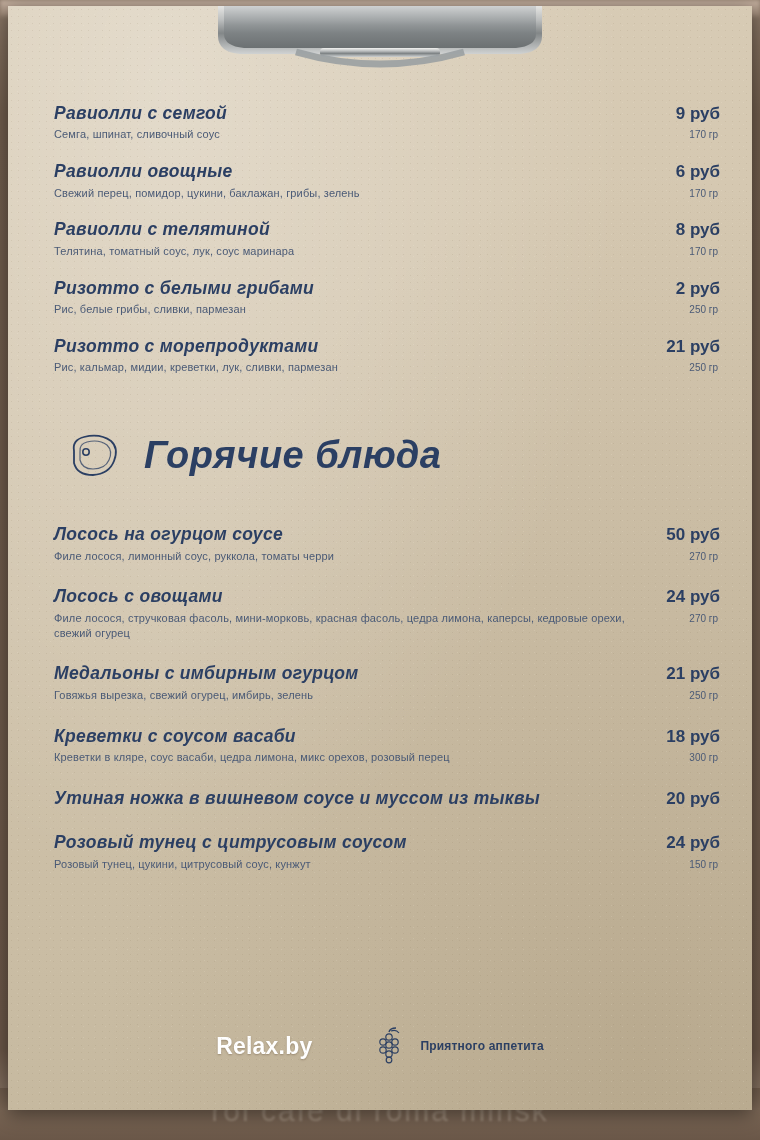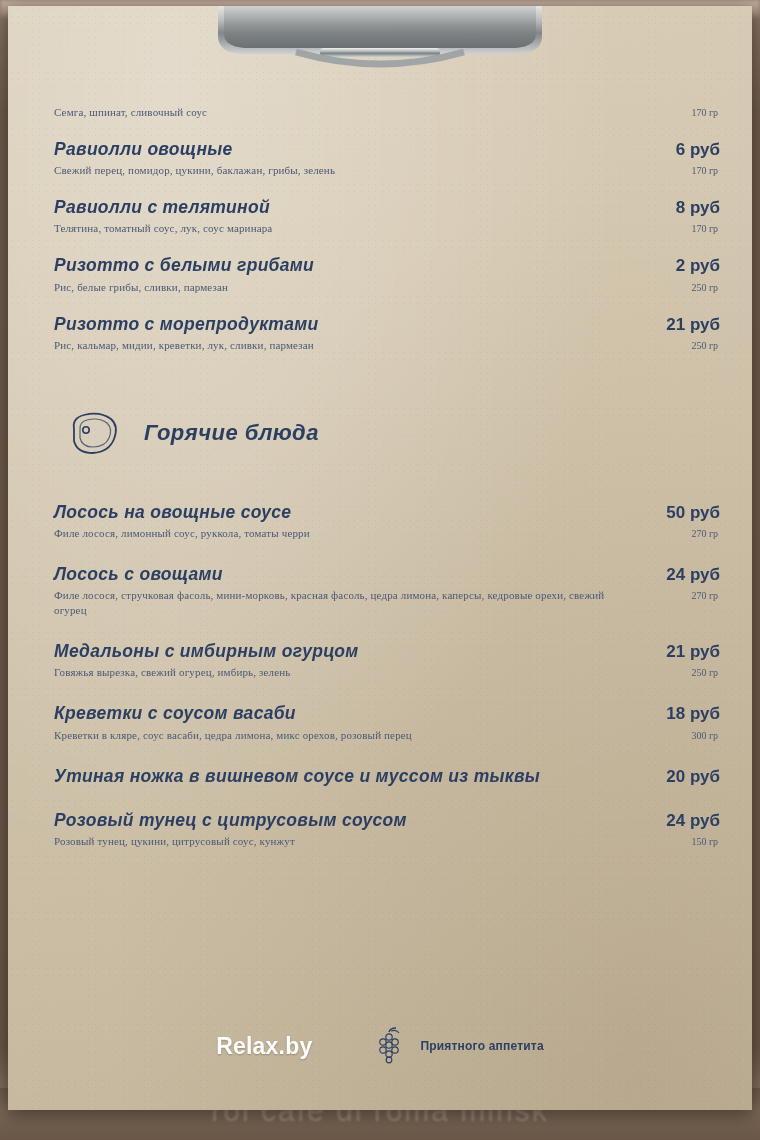--- a/index.html
+++ b/index.html
@@ -112,21 +112,20 @@
     font-size: 17px;
     font-weight: bold;
     white-space: nowrap;
     padding-right: 4px;
   }
   .item-sub-row {
     display: flex;
     align-items: baseline;
     justify-content: space-between;
     margin-top: 3px;
-    font-family: Liberation Serif, serif;
   }
   .item-desc {
     color: #4a5a76;
     font-size: 11px;
     line-height: 1.35;
     letter-spacing: 0.15px;
     max-width: 585px;
   }
   .item-weight {
     color: #4a5a76;
@@ -136,21 +135,21 @@
   }
 
   .section-head {
     display: flex;
     align-items: center;
     gap: 22px;
     margin: 56px 0 44px 8px;
   }
   .section-title {
     color: #2b3f63;
-    font-size: 22px;
+    font-size: 38px;
     font-weight: bold;
     font-style: italic;
     letter-spacing: 0.5px;
   }
   .section-icon { display: block; }
 
   .items-hot .item { margin-bottom: 22px; }
 
   .footer {
     position: absolute;
@@ -207,20 +206,24 @@
     <path d="M24 0 L24 32 Q24 44 44 46 L316 46 Q336 44 336 32 L336 0 Z" fill="url(#metal2)" opacity="0.85"></path>
     <rect x="120" y="46" width="120" height="9" rx="4" fill="url(#metal)"></rect>
     <path d="M96 50 Q180 74 264 50" stroke="#9aa0a2" stroke-width="7" fill="none" opacity="0.9"></path>
   </svg>
 
   <div class="content">
 
     <div class="items-pasta">
 
       <div class="item">
+        <div class="item-row">
+          <div class="item-name">Равиолли с семгой</div>
+          <div class="item-price">9 руб</div>
+        </div>
         <div class="item-sub-row">
           <div class="item-desc">Семга, шпинат, сливочный соус</div>
           <div class="item-weight">170 гр</div>
         </div>
       </div>
 
       <div class="item">
         <div class="item-row">
           <div class="item-name">Равиолли овощные</div>
           <div class="item-price">6 руб</div>
@@ -272,21 +275,21 @@
         <path d="M18 21 Q17 13 25 11 Q37 8 45 14 Q51 20 47 29 Q43 38 31 38 Q20 38 18 29 Z" fill="none" stroke="#2b3f63" stroke-width="1.2" opacity="0.75"></path>
         <circle cx="24" cy="21" r="3.2" fill="none" stroke="#2b3f63" stroke-width="1.6"></circle>
       </svg>
       <div class="section-title">Горячие блюда</div>
     </div>
 
     <div class="items-hot">
 
       <div class="item">
         <div class="item-row">
-          <div class="item-name">Лосось на овощные соусе</div>
+          <div class="item-name">Лосось на огурцом соусе</div>
           <div class="item-price">50 руб</div>
         </div>
         <div class="item-sub-row">
           <div class="item-desc">Филе лосося, лимонный соус, руккола, томаты черри</div>
           <div class="item-weight">270 гр</div>
         </div>
       </div>
 
       <div class="item">
         <div class="item-row">

